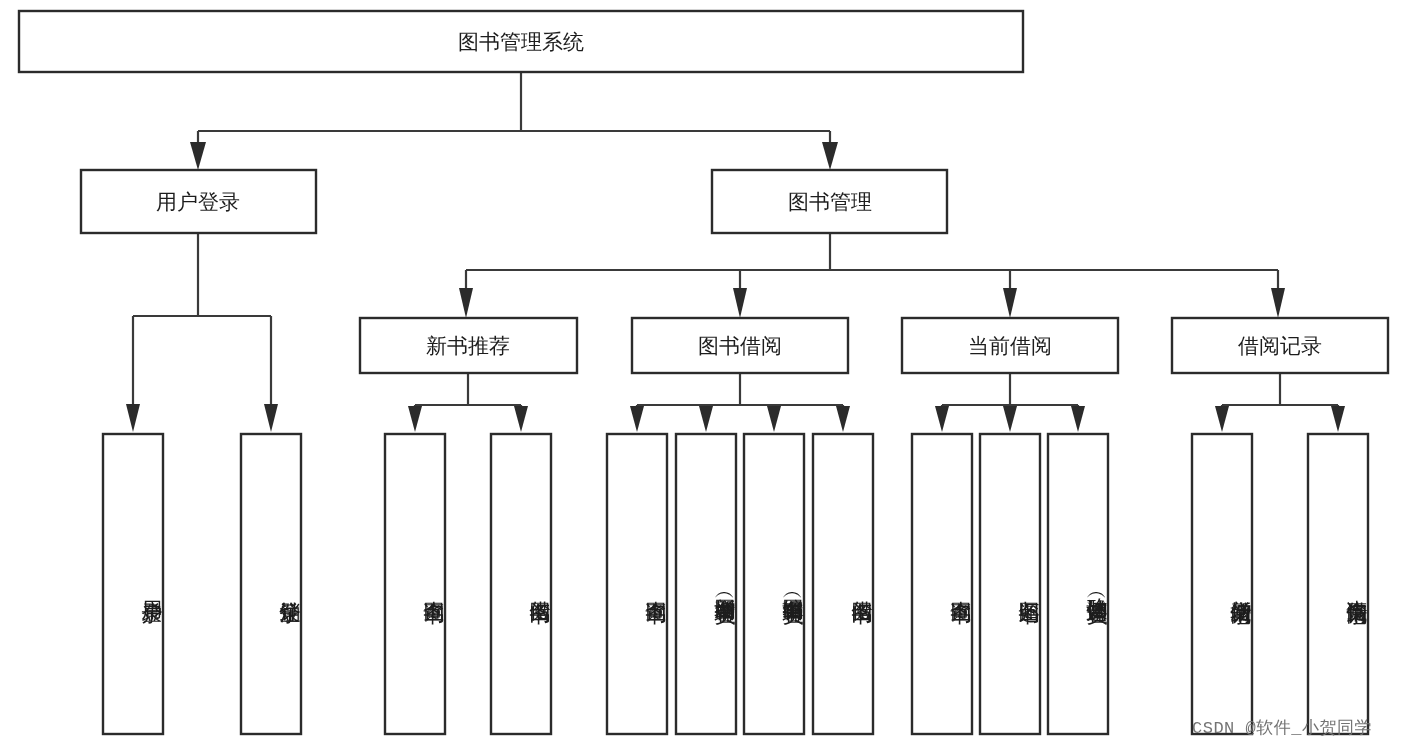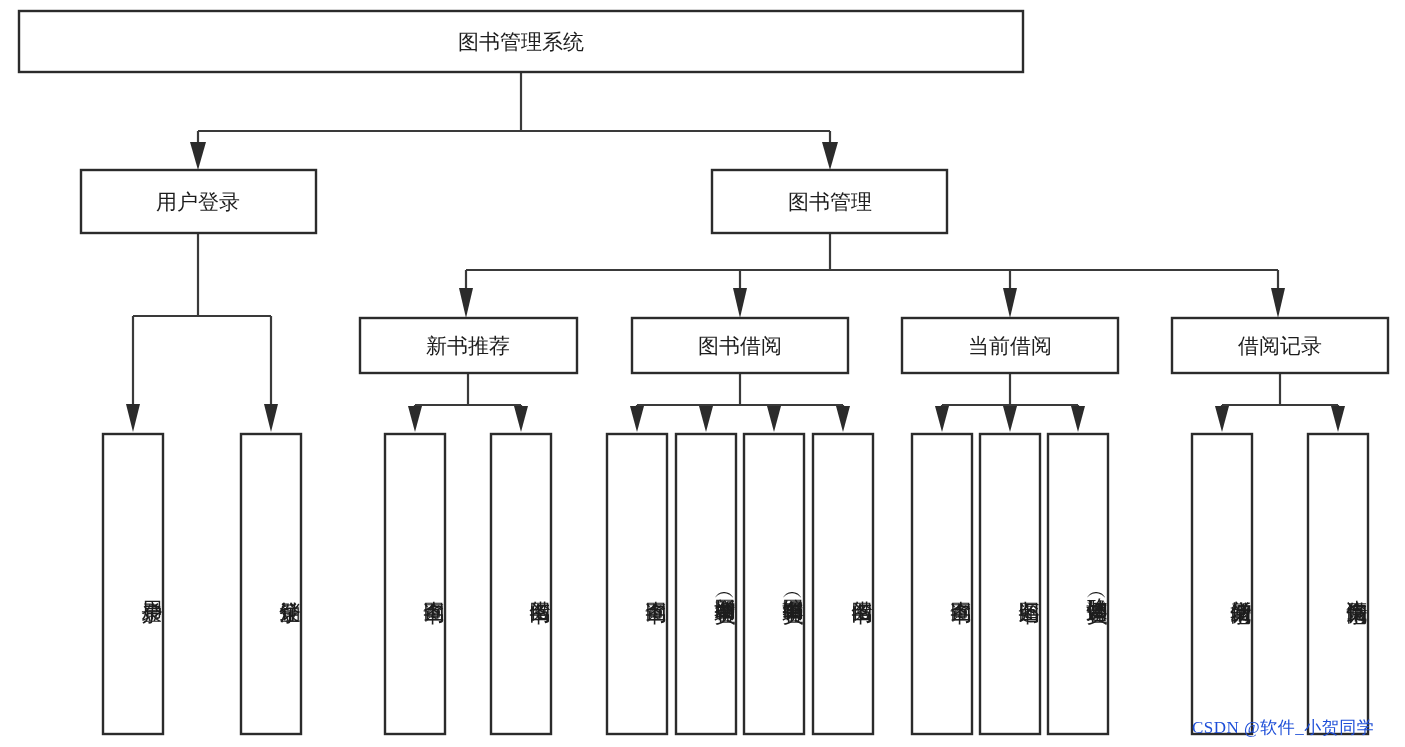--- a/index.html
+++ b/index.html
@@ -62,23 +62,23 @@
     color: #1d1d1d;
     letter-spacing: 1px;
     white-space: nowrap;
     display: flex;
     align-items: flex-start;
     justify-content: center;
     pointer-events: none;
   }
   .watermark {
     position: absolute;
-    font-family: Liberation Serif, serif;
+    font-family: Liberation Mono, monospace;
     font-size: 17px;
-    color: #1d4ed8;
+    color: #737373;
     white-space: nowrap;
     letter-spacing: 0.5px;
   }
 </style>
 </head>
 <body>
 
 <div id="diagram-root">
 
   <svg class="diagram-canvas" viewBox="0 0 1405 747">

